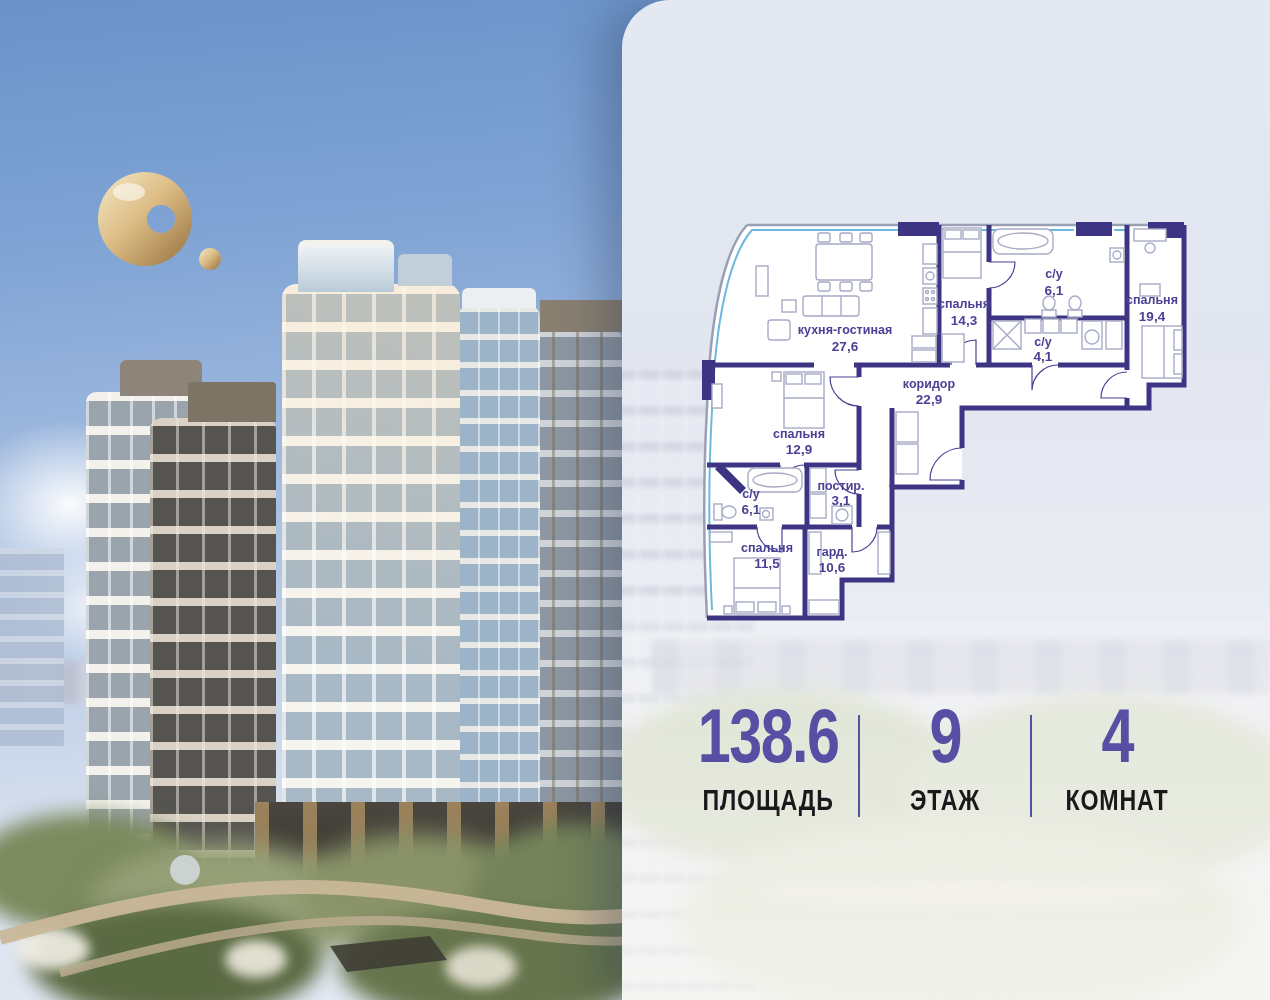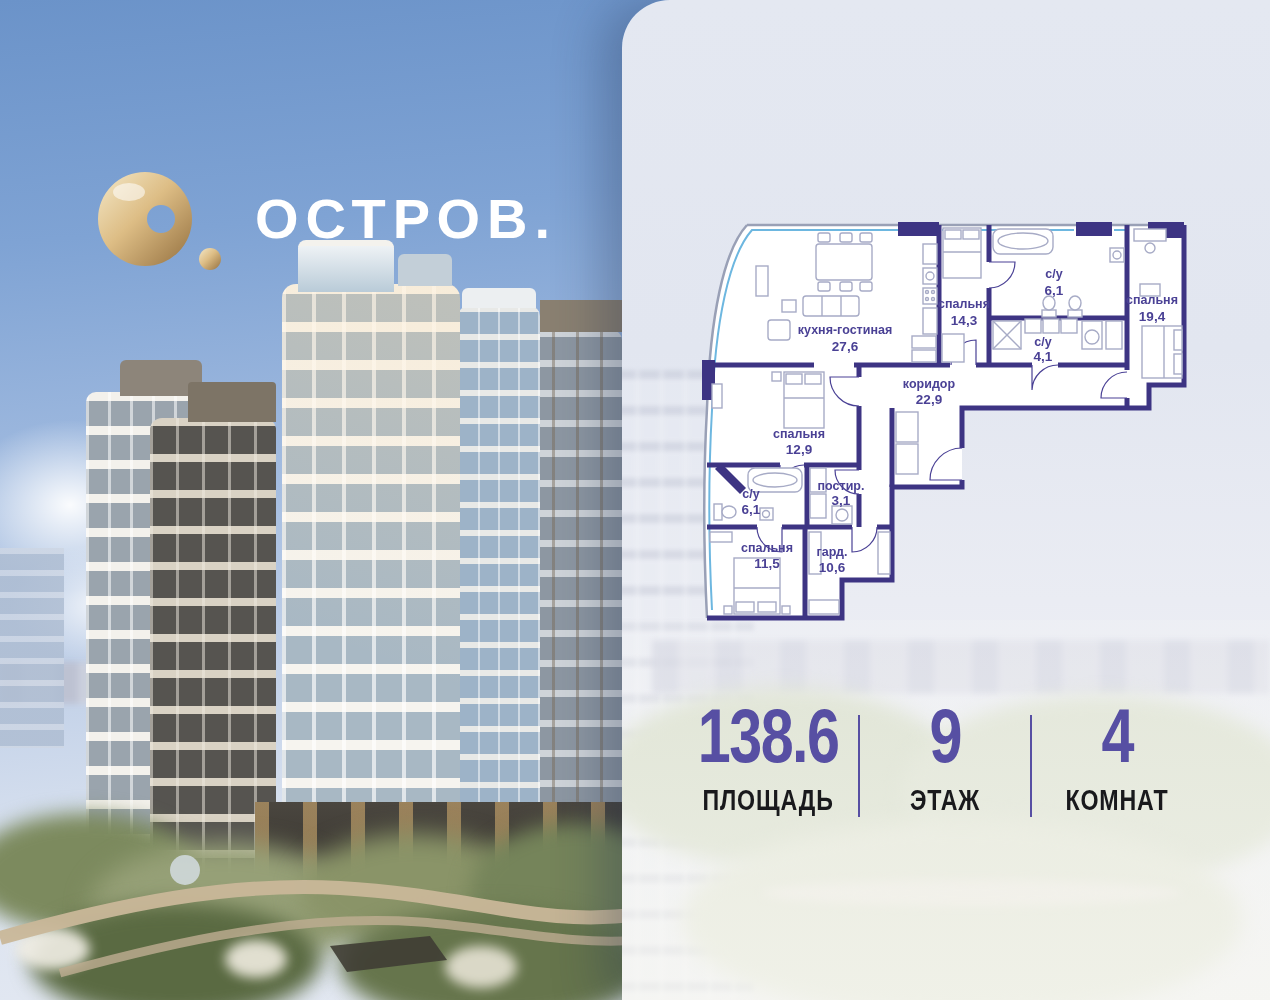--- a/index.html
+++ b/index.html
@@ -136,21 +136,20 @@
         <linearGradient id="gold" x1="0" y1="0" x2="1" y2="1">
           <stop offset="0" stop-color="#f4e8c8"></stop>
           <stop offset="0.45" stop-color="#ddbd85"></stop>
           <stop offset="1" stop-color="#94703f"></stop>
         </linearGradient>
       </defs>
       <path fill-rule="evenodd" fill="url(#gold)" d="M50,2 A47,47 0 1 0 50,96 A47,47 0 1 0 50,2 Z M66,35 A14,14 0 1 1 66,63 A14,14 0 1 1 66,35 Z"></path>
       <ellipse cx="34" cy="22" rx="16" ry="9" fill="#ffffff" opacity="0.55"></ellipse>
       <circle cx="115" cy="89" r="11" fill="url(#gold)"></circle>
     </svg>
-    <div class="logo-text">ОСТРОВ.</div>
   </div>
 
   <div class="abs panel">
     <div class="abs fp-tower"></div>
     <div class="abs fp-city"></div>
     <div class="abs blob fp-trees1"></div>
     <div class="abs blob fp-trees2"></div>
     <div class="abs blob fp-trees3"></div>
     <div class="abs fp-path"></div>
     <div class="abs fp-wash"></div>

